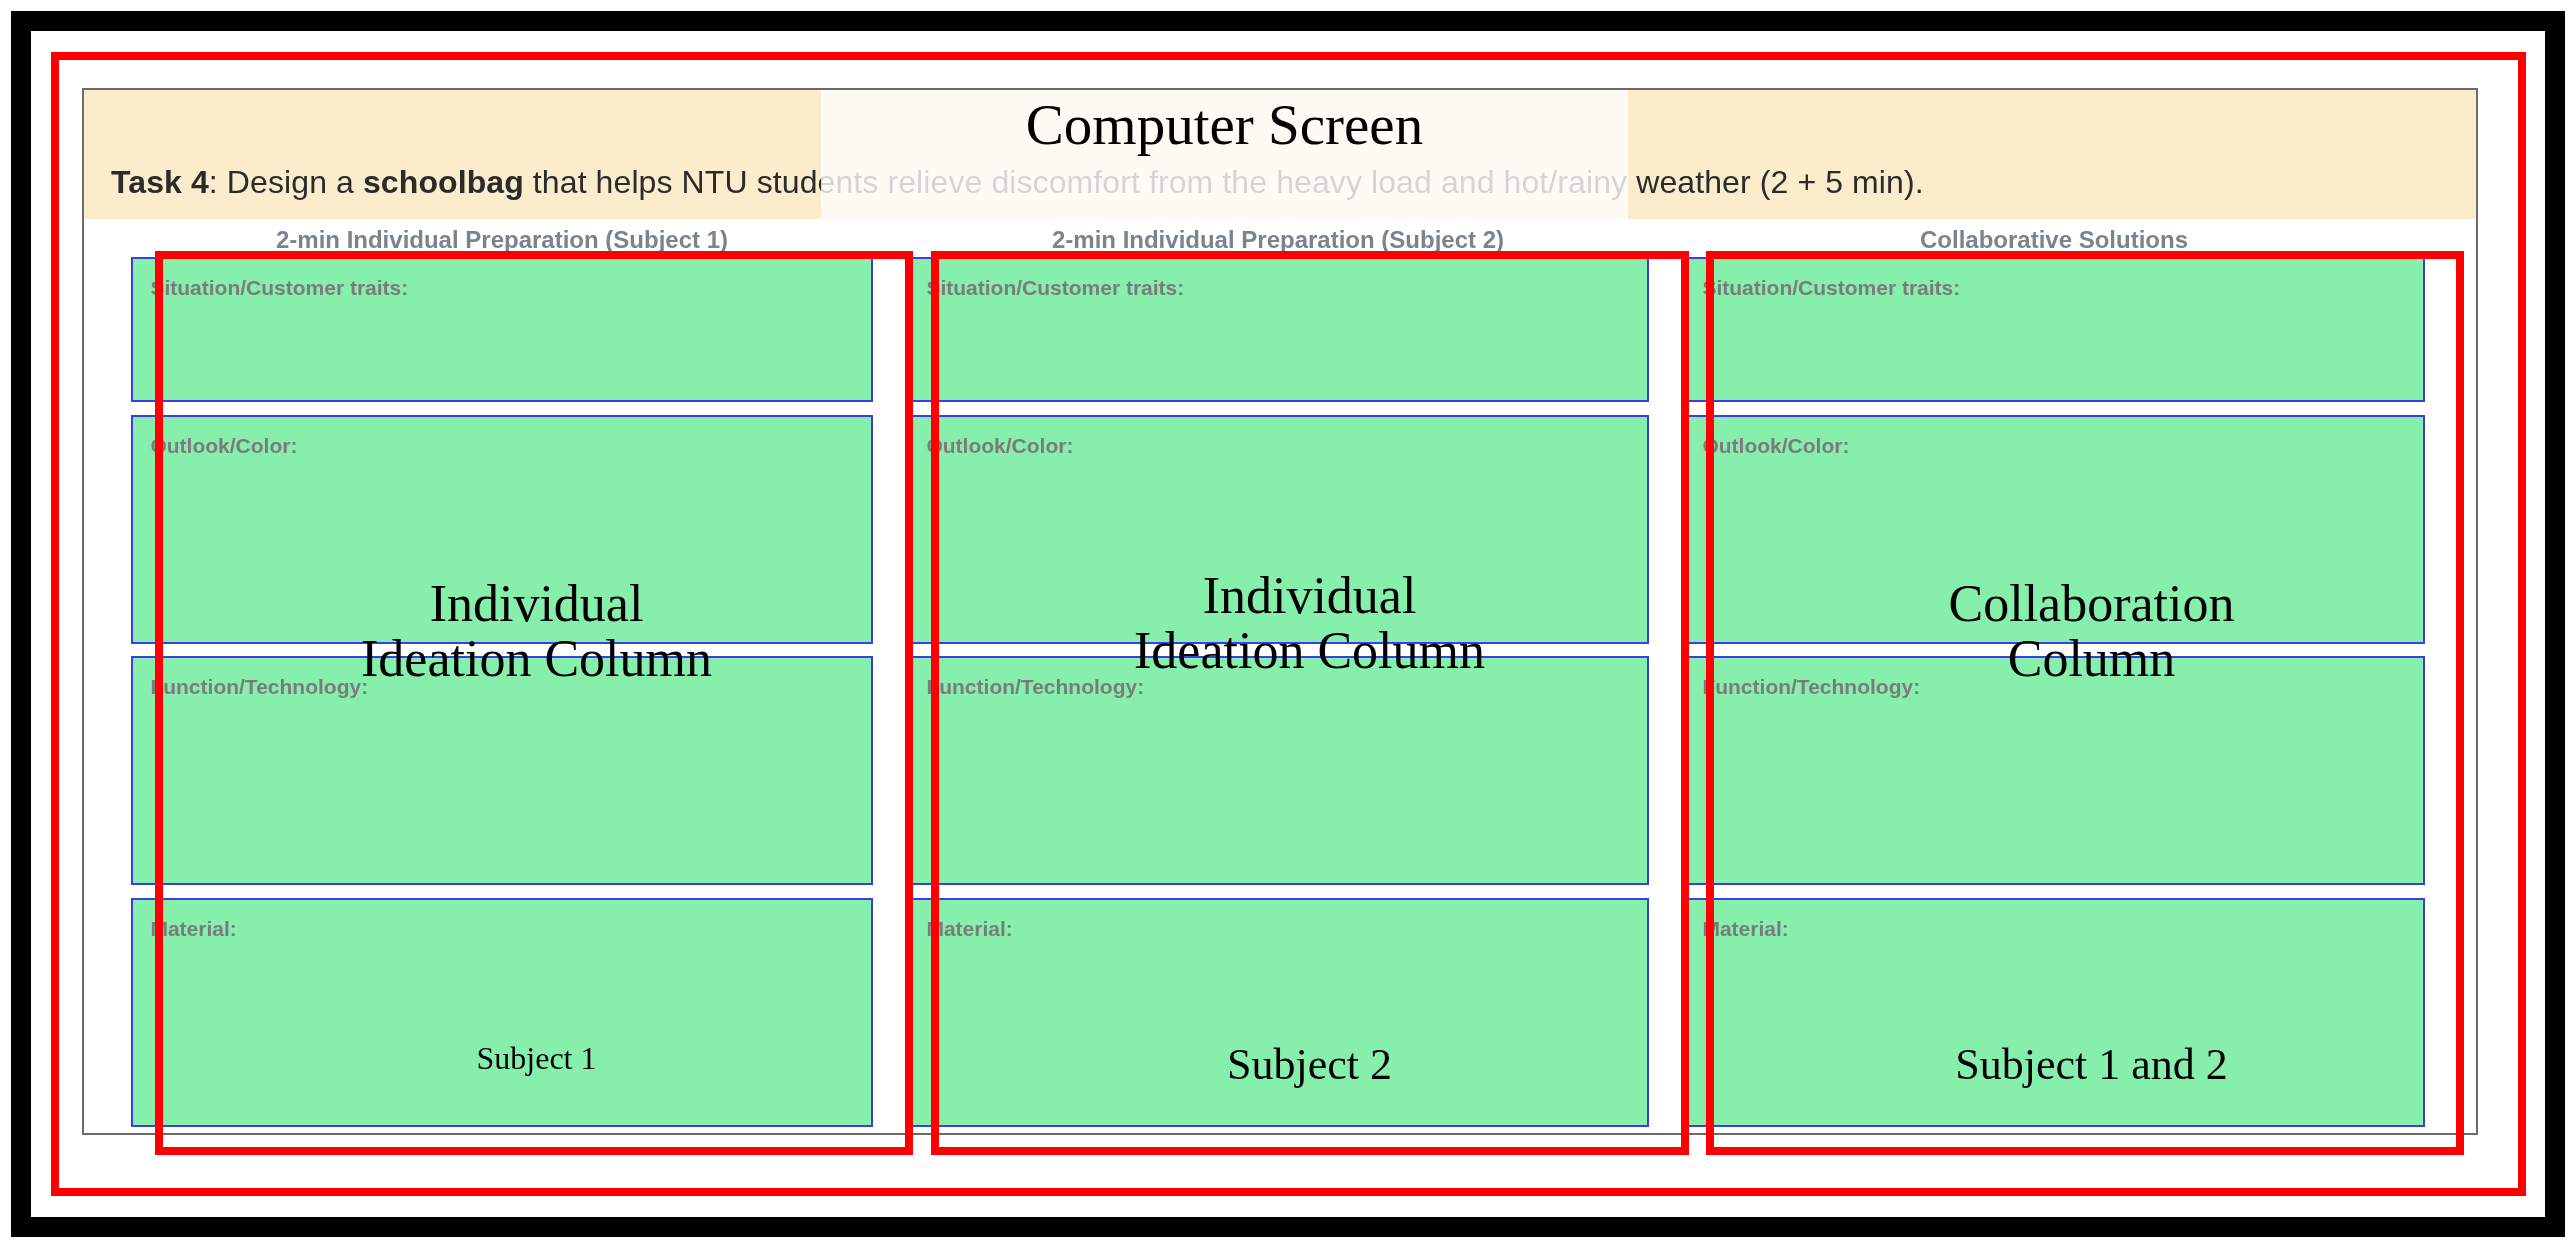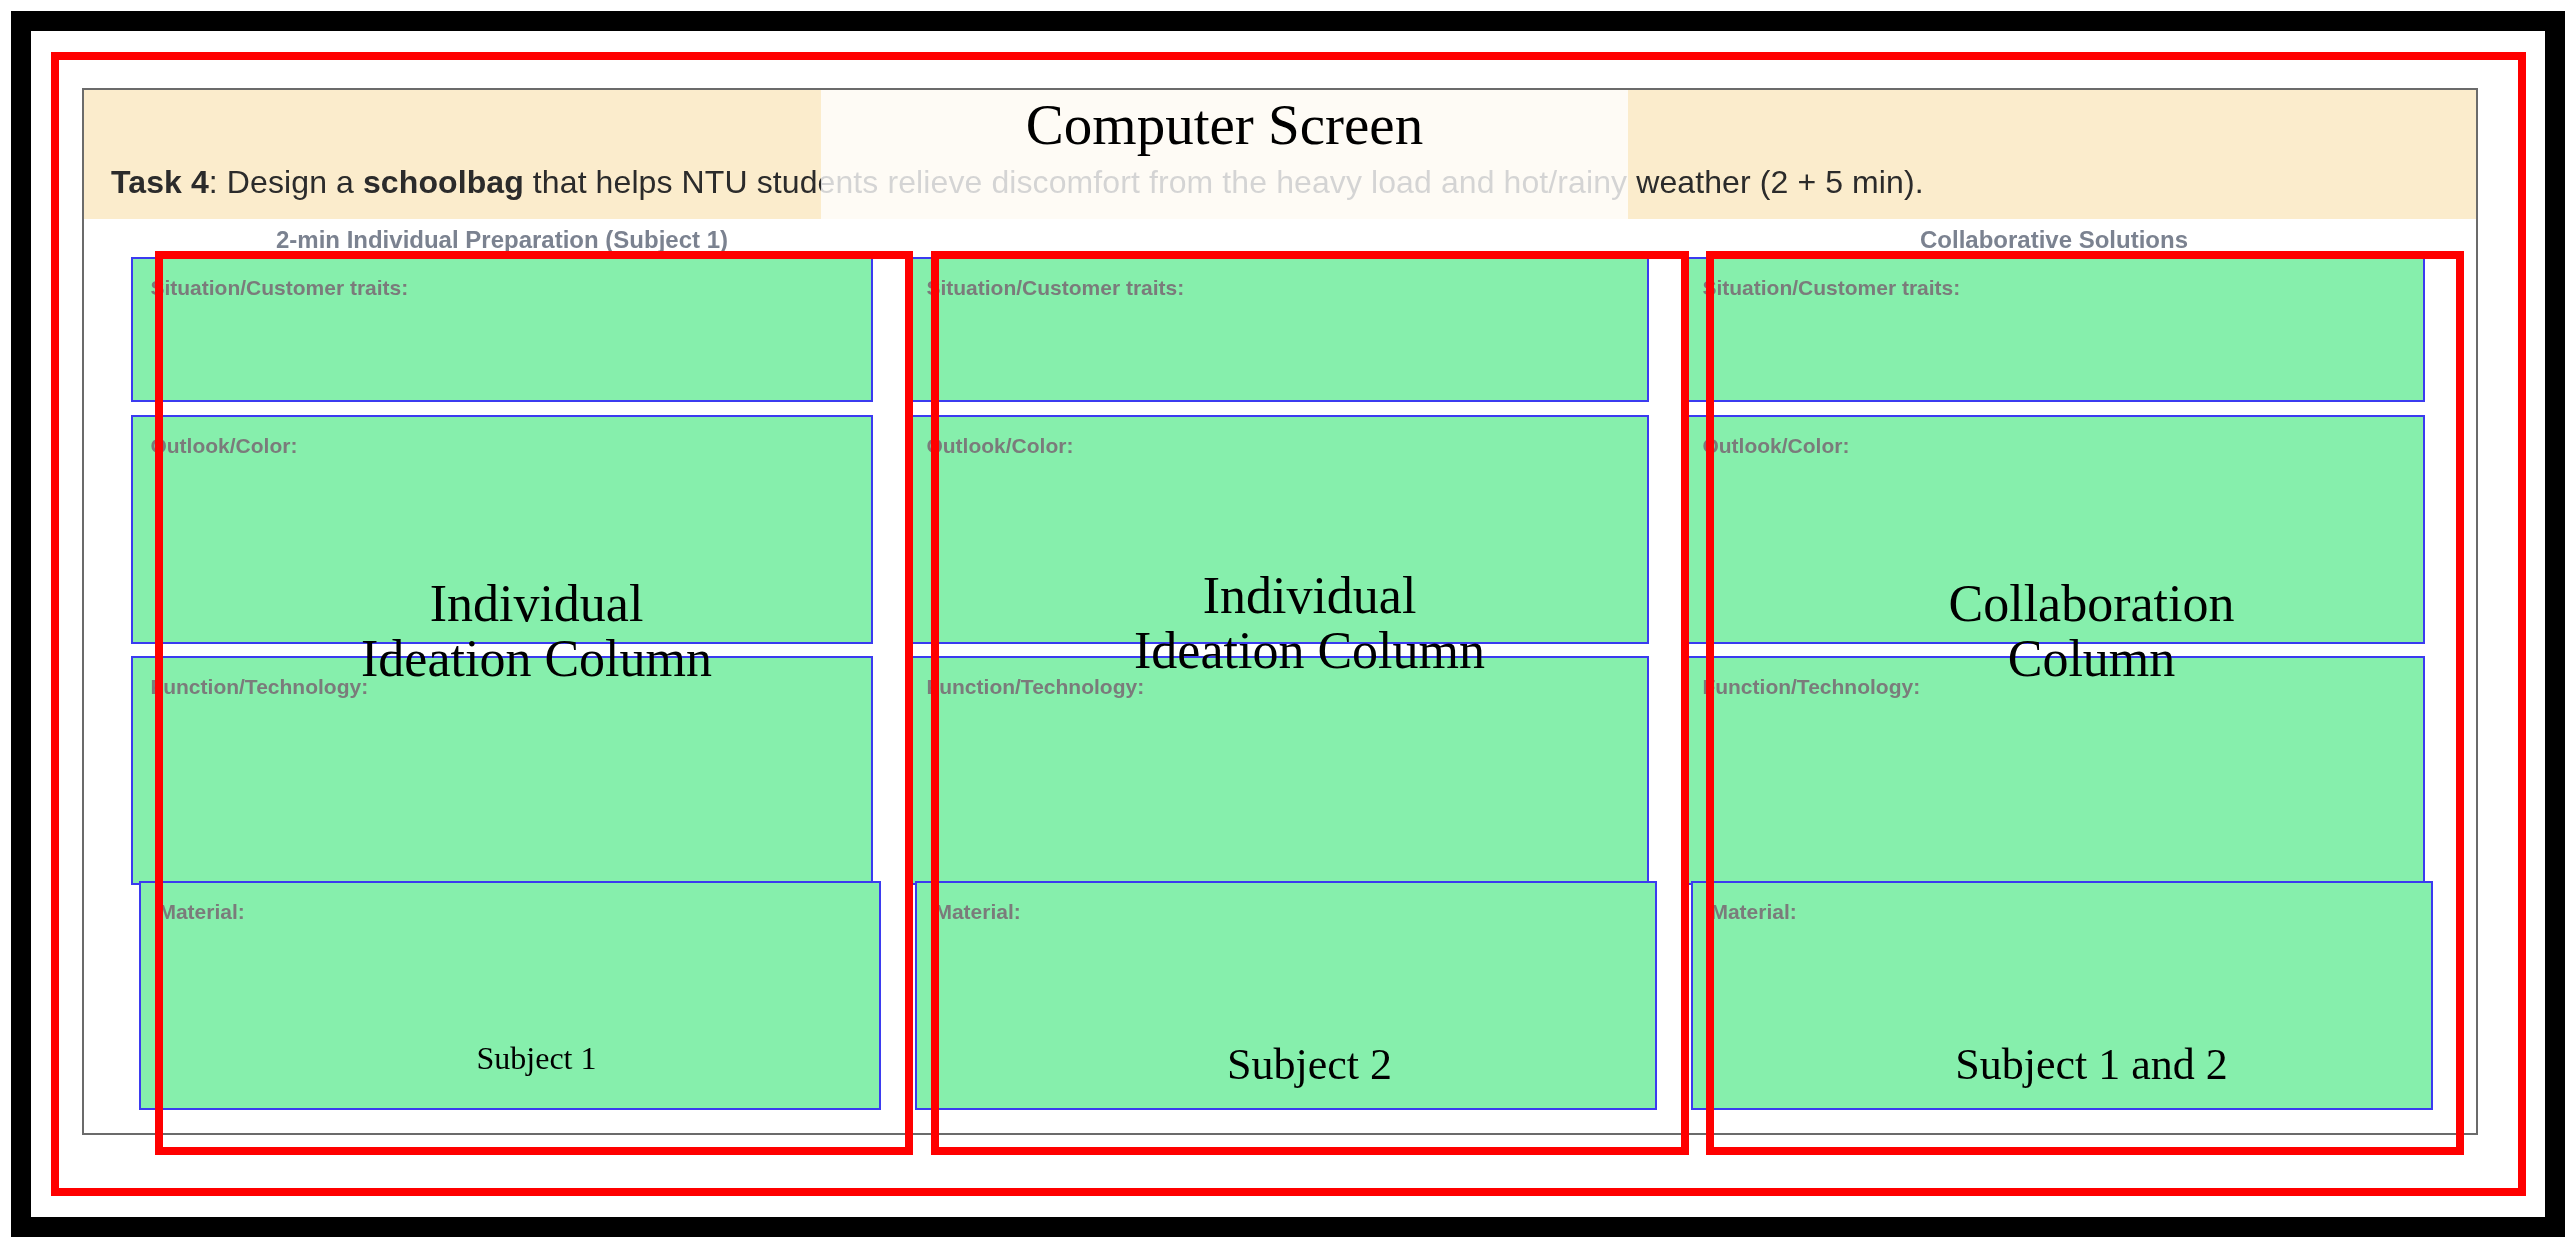--- a/index.html
+++ b/index.html
@@ -104,21 +104,21 @@
   .field-box {
     position: absolute;
     left: 0;
     width: 742px;
     border: 2.4px solid #3b3bf0;
     background: #86efac;
   }
   .fb-0 { top: 0px;   height: 145px; }
   .fb-1 { top: 158px; height: 229px; }
   .fb-2 { top: 399px; height: 229px; }
-  .fb-3 { top: 624px; height: 229px; margin-left: 8px; }
+  .fb-3 { top: 641px; height: 229px; }
 
   .field-label {
     position: absolute;
     left: 17.4px;
     top: 17.4px;
     font-size: 21px;
     font-weight: 700;
     color: #7b7b7b;
     white-space: nowrap;
   }
@@ -178,20 +178,21 @@
 <div id="black-frame"></div>
 
 <div id="doc-area">
 
   <div id="banner">
 
     <div class="banner-row2"><b>Task 4</b><span>: Design a </span><b>schoolbag</b><span> that helps NTU students relieve discomfort from the heavy load and hot/rainy weather (2 + 5 min).</span></div>
   </div>
 
   <div class="col-header" id="col-header-0">2-min Individual Preparation (Subject 1)</div>
+  <div class="col-header" id="col-header-1">2-min Individual Preparation (Subject 2)</div>
   <div class="col-header" id="col-header-2">Collaborative Solutions</div>
 
   <div class="column" id="column-0">
     <div class="field-box fb-0">
       <div class="field-label">Situation/Customer traits:</div>
     </div>
     <div class="field-box fb-1">
       <div class="field-label">Outlook/Color:</div>
     </div>
     <div class="field-box fb-2">

